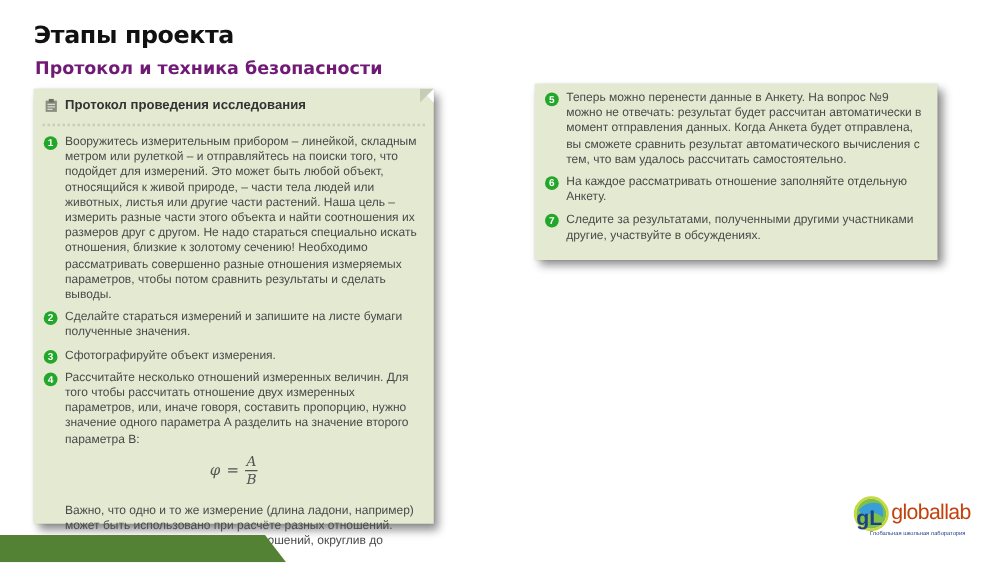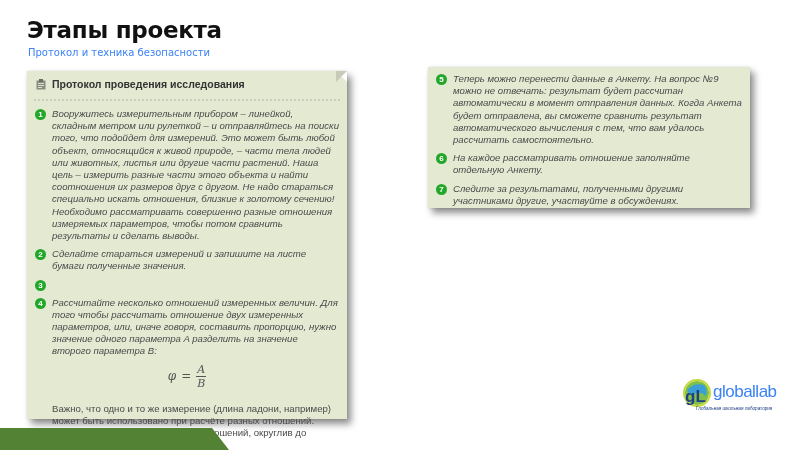--- a/index.html
+++ b/index.html
@@ -1,20 +1,20 @@
 <!DOCTYPE html>
 <html><head>
 <meta charset="utf-8">
 <style>
   * { box-sizing: border-box; margin: 0; padding: 0; }
   html, body { width: 800px; height: 450px; overflow: hidden; background: #ffffff; }
   body { position: relative; font-family: "Liberation Sans", sans-serif; }
 
-  .title { position: absolute; left: 27px; top: 17px; font-size: 23px; font-weight: bold; color: #111; font-family: "DejaVu Sans", sans-serif; letter-spacing: -0.3px; }
-  .subtitle { position: absolute; left: 28px; top: 47px; font-size: 10px; font-weight: normal; color: #3b82f6; font-family: "DejaVu Sans", sans-serif; }
+  .title { position: absolute; left: 27px; top: 17px; font-size: 19px; font-weight: bold; color: #111; font-family: "DejaVu Sans", sans-serif; letter-spacing: -0.3px; }
+  .subtitle { position: absolute; left: 28px; top: 47px; font-size: 14px; font-weight: bold; color: #701a75; font-family: "DejaVu Sans", sans-serif; }
 
   .panel {
     position: absolute; background: #e4e9d2;
     box-shadow: 4px 5px 7px rgba(0,0,0,0.45), 0 0 2px rgba(0,0,0,0.12);
     color: #444;
   }
   .panel-left { left: 27px; top: 71px; width: 320px; height: 348px; }
   .panel-right { left: 428px; top: 67px; width: 322px; height: 141px; }
 
   .corner {
@@ -37,38 +37,38 @@
   .steps { position: absolute; left: 8px; right: 8px; }
   .panel-left .steps { top: 37px; }
   .panel-right .steps { top: 6px; }
 
   .step { display: flex; align-items: flex-start; margin-bottom: 6px; }
   .step-num {
     flex: 0 0 auto; width: 11px; height: 11px; border-radius: 50%; background: #22a72a;
     color: #fff; font-size: 8px; font-weight: bold; line-height: 11px; text-align: center;
     margin-top: 1px; margin-right: 6px;
   }
-  .step-text { font-size: 9.6px; line-height: 12.2px; color: #4a4a4a; font-style: italic; }
+  .step-text { font-size: 9.6px; line-height: 12.2px; color: #4a4a4a; }
 
   .formula { text-align: center; margin: 6px 0 14px 0; font-family: "DejaVu Serif", serif; color: #555; font-size: 12px; display: flex; align-items: center; justify-content: center; gap: 5px; }
   .frac { display: inline-flex; flex-direction: column; align-items: center; font-style: italic; font-size: 11px; line-height: 11px; }
   .frac .num { padding: 0 1px 1px; border-bottom: 1px solid #555; }
   .frac .den { padding-top: 1px; }
   .phi { font-style: italic; }
 
   .note { font-size: 9.6px; line-height: 12.2px; color: #4a4a4a; padding-left: 17px; }
 
   .green-band {
     position: absolute; left: 0; top: 428px; width: 229px; height: 22px; background: #548235;
     clip-path: polygon(0 0, 212px 0, 229px 22px, 0 22px);
   }
 
-  .logo { position: absolute; left: 682px; top: 376px; width: 110px; height: 40px; }
+  .logo { position: absolute; left: 682px; top: 394px; width: 110px; height: 40px; }
   .logo-mark { position: absolute; left: 0; top: 2px; width: 30px; height: 30px; }
-  .logo-word { position: absolute; left: 31px; top: 6px; font-size: 17px; color: #3b82f6; font-family: "Liberation Sans", sans-serif; letter-spacing: -0.5px; }
+  .logo-word { position: absolute; left: 31px; top: 6px; font-size: 17px; color: #c2410c; font-family: "Liberation Sans", sans-serif; letter-spacing: -0.5px; }
   .logo-tagline { position: absolute; left: 14px; top: 30px; font-size: 4.6px; color: #1f3f86; white-space: nowrap; }
 </style>
 </head>
 <body>
 
 <div class="title">Этапы проекта</div>
 <div class="subtitle">Протокол и техника безопасности</div>
 
 <div class="panel panel-left">
   <div class="corner"></div>
@@ -90,20 +90,21 @@
     <div class="step">
       <span class="step-num">1</span>
       <span class="step-text">Вооружитесь измерительным прибором – линейкой, складным метром или рулеткой – и отправляйтесь на поиски того, что подойдет для измерений. Это может быть любой объект, относящийся к живой природе, – части тела людей или животных, листья или другие части растений. Наша цель – измерить разные части этого объекта и найти соотношения их размеров друг с другом. Не надо стараться специально искать отношения, близкие к золотому сечению! Необходимо рассматривать совершенно разные отношения измеряемых параметров, чтобы потом сравнить результаты и сделать выводы.</span>
     </div>
     <div class="step">
       <span class="step-num">2</span>
       <span class="step-text">Сделайте стараться измерений и запишите на листе бумаги полученные значения.</span>
     </div>
     <div class="step">
       <span class="step-num">3</span>
+      <span class="step-text">Сфотографируйте объект измерения.</span>
     </div>
     <div class="step" style="margin-bottom:0;">
       <span class="step-num">4</span>
       <span class="step-text">Рассчитайте несколько отношений измеренных величин. Для того чтобы рассчитать отношение двух измеренных параметров, или, иначе говоря, составить пропорцию, нужно значение одного параметра A разделить на значение второго параметра B:</span>
     </div>
 
     <div class="formula">
       <span class="phi">φ</span>
       <span>=</span>
       <span class="frac">

